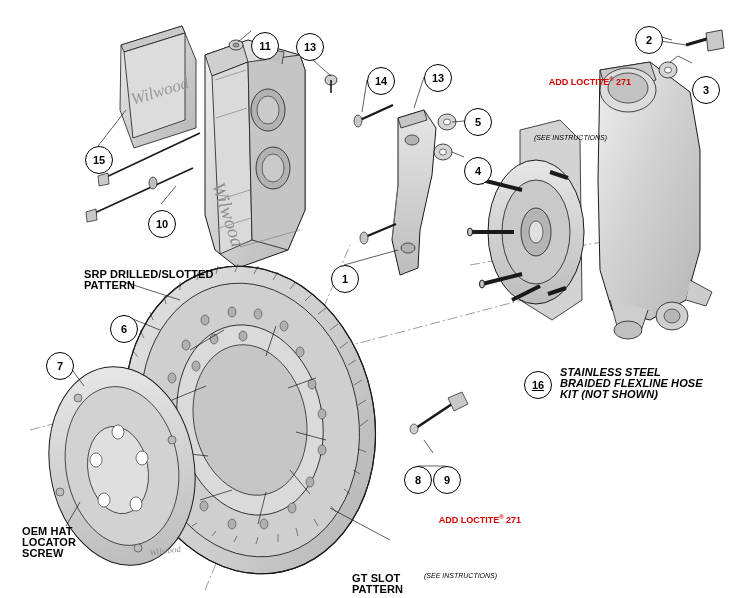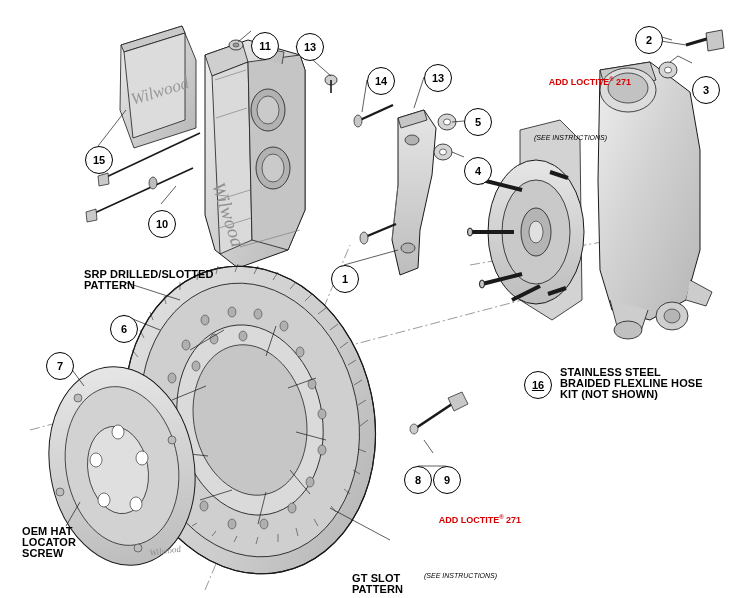--- a/index.html
+++ b/index.html
@@ -313,21 +313,21 @@
   <div class="callout" style="left:85px;   top:146px;">15</div>
   <div class="callout" style="left:524px;  top:371px;text-decoration:underline;">16</div>
 
   <div class="lbl" style="left:84px; top:269px;">SRP DRILLED/SLOTTED
 PATTERN</div>
   <div class="lbl" style="left:352px; top:549px;margin-top:24px;">GT SLOT
 PATTERN</div>
   <div class="lbl" style="left:22px; top:526px;">OEM HAT
 LOCATOR
 SCREW</div>
-  <div class="lbl" style="left:560px; top:367px;">STAINLESS STEEL
+  <div class="lbl" style="left:560px; top:367px;font-style:italic;">STAINLESS STEEL
 BRAIDED FLEXLINE HOSE
 KIT (NOT SHOWN)</div>
 
   <div class="loctite-wrap" style="left:534px; top:28px;">
     <span class="main">
       <span>ADD LOCTITE</span><span class="sup">®</span><span> 271</span>
     </span>
     <span class="sub">(SEE INSTRUCTIONS)</span>
   </div>
 

